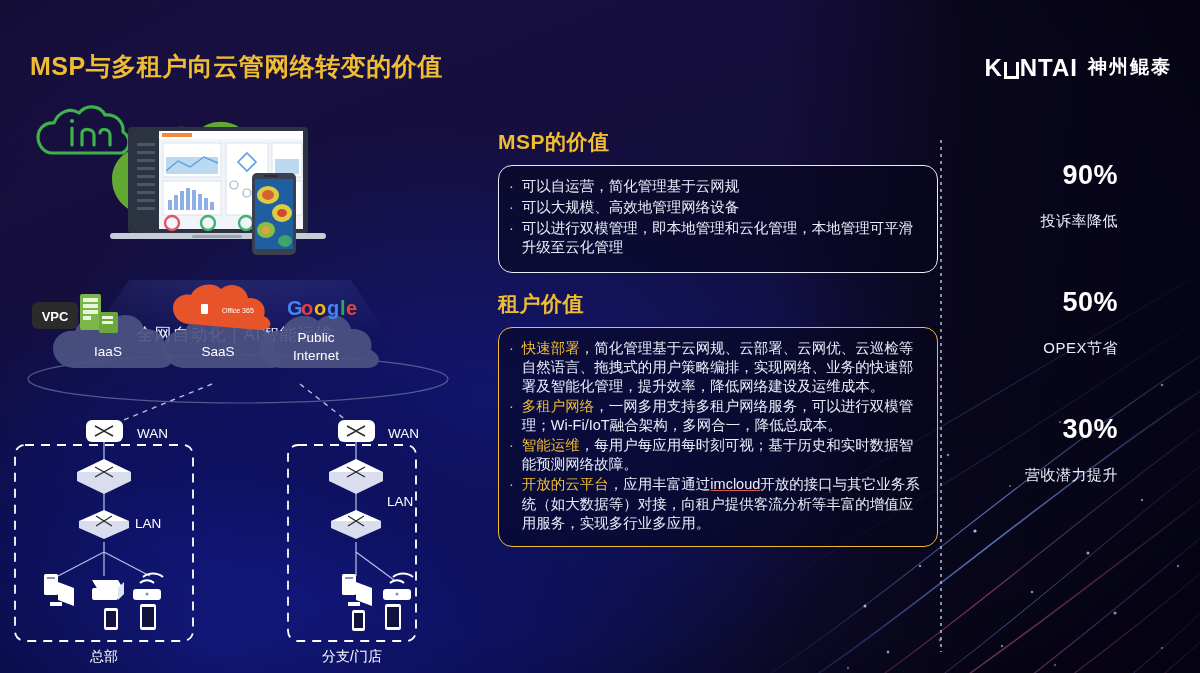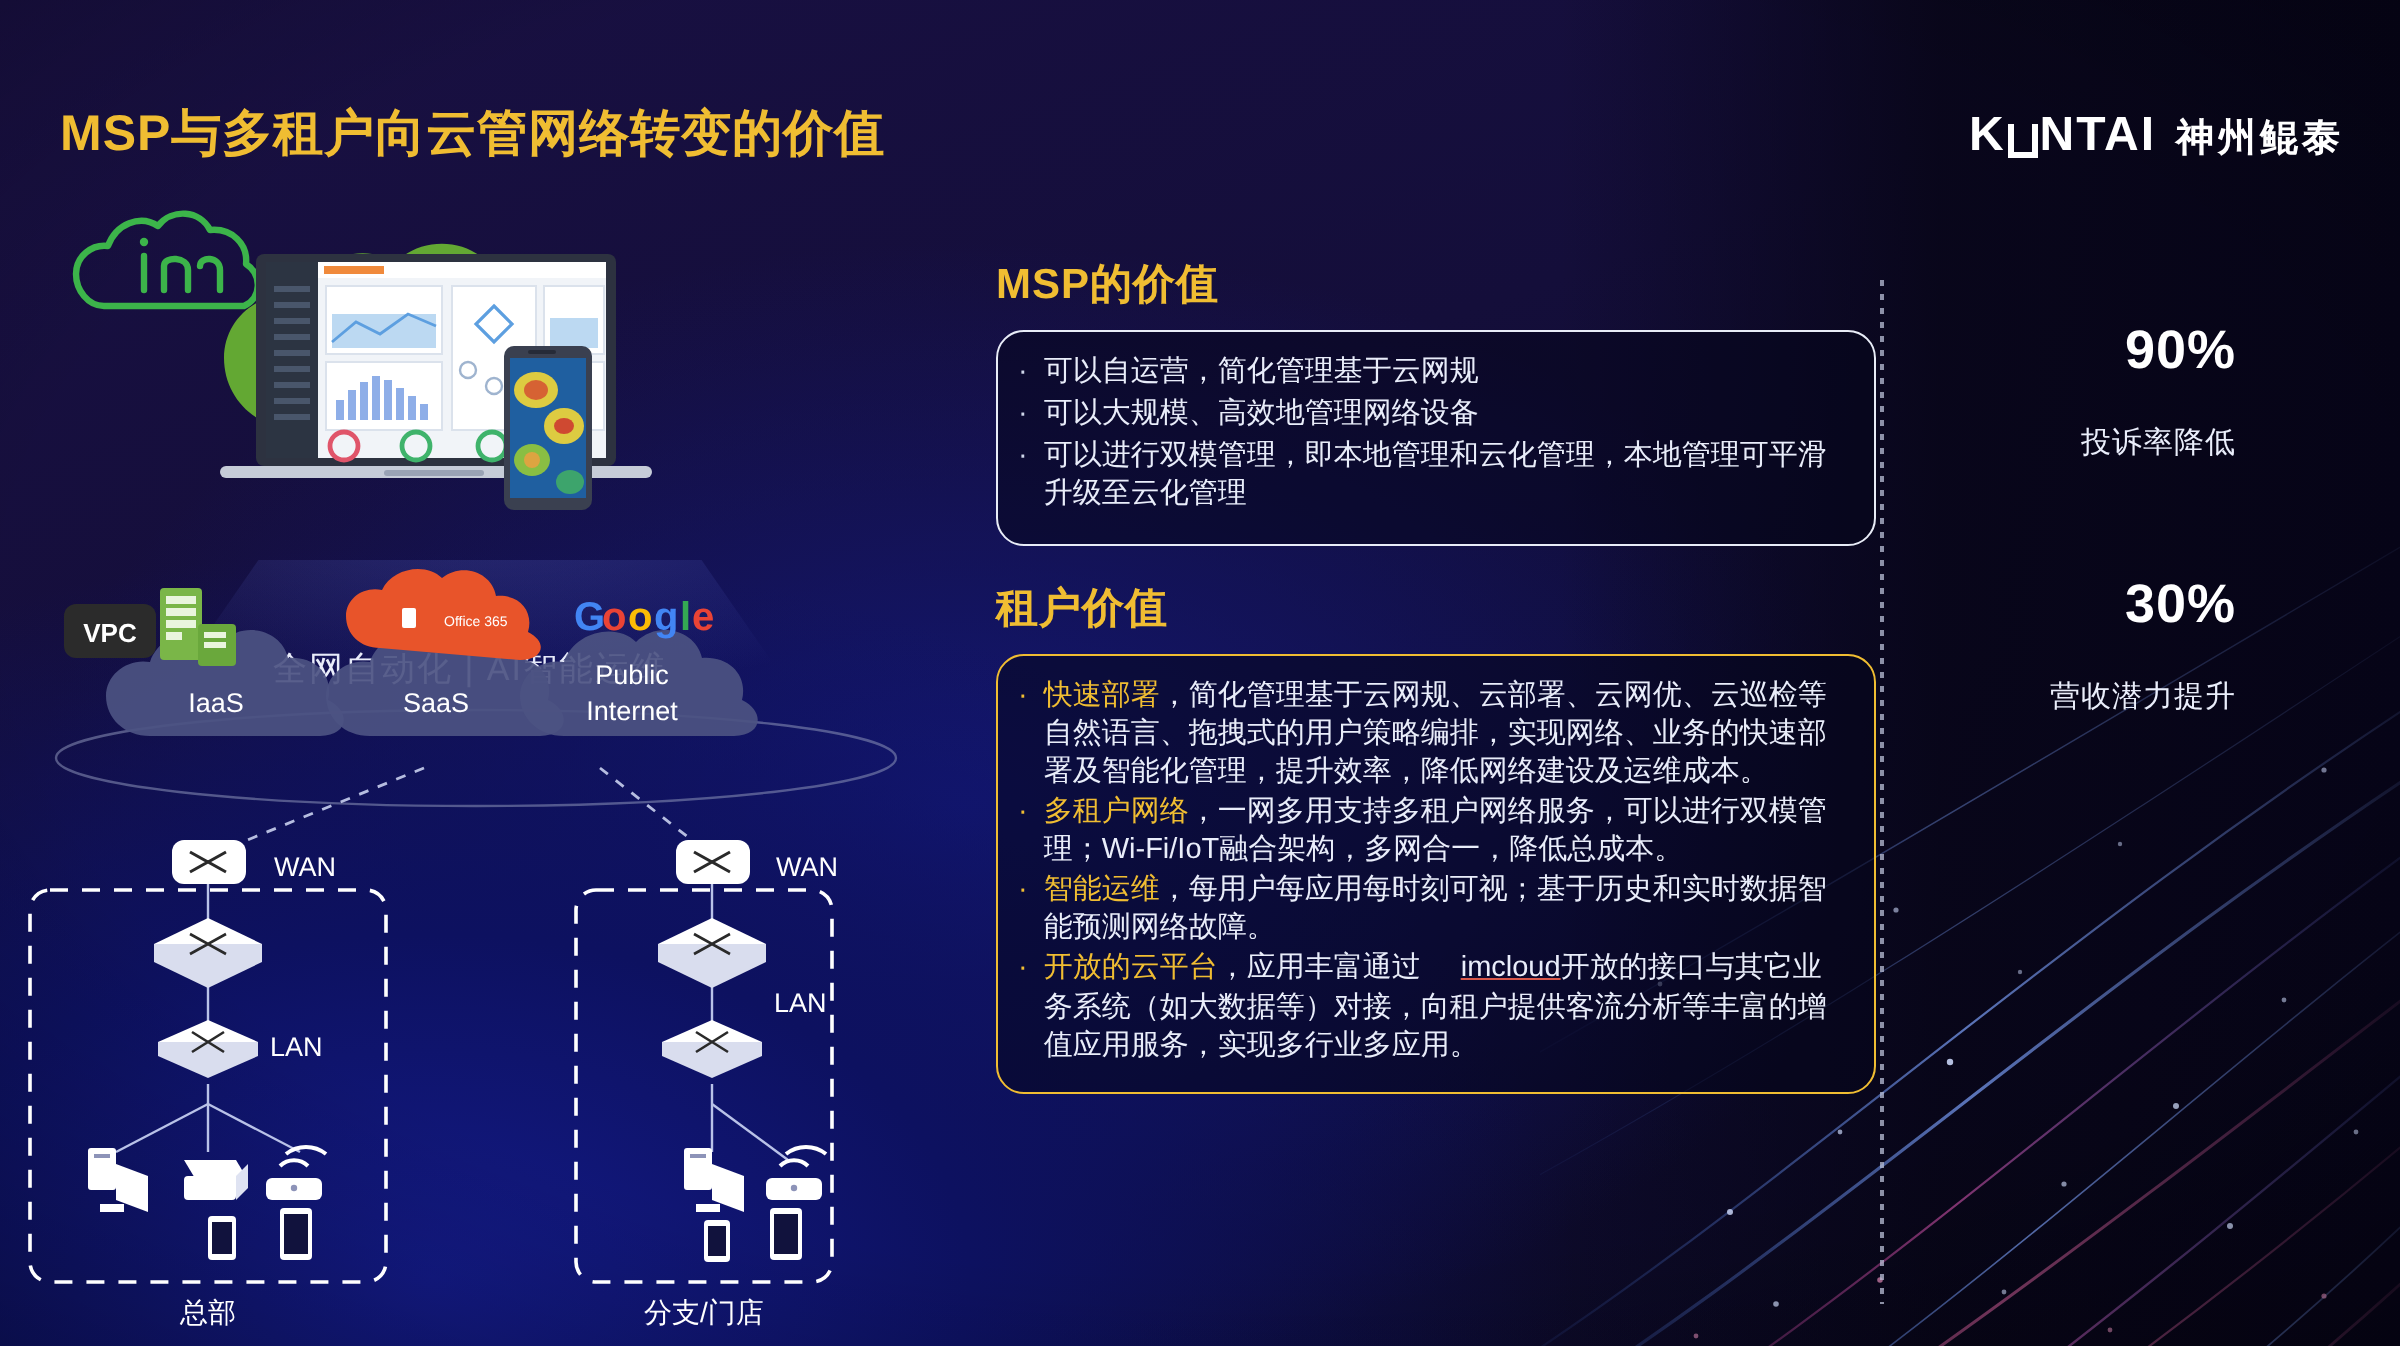--- a/index.html
+++ b/index.html
@@ -30,21 +30,21 @@
   }
 
   
   #title {
     position:absolute; left:30px; top:50px; z-index:5;
     font-size:25px; font-weight:bold; color:#f0bd32;
     letter-spacing:.5px; white-space:nowrap;
   }
   #logo {
     position:absolute; right:28px; top:54px; z-index:5;
-    display:flex; align-items:flex-end; gap:10px;
+    display:flex; align-items:flex-start; gap:10px;
     color:#ffffff; white-space:nowrap;
   }
   #logo .kt { font-size:24px; font-weight:bold; letter-spacing:1px; display:flex; align-items:center; gap:1px;}
   #logo .kt .sq {
     display:inline-block; width:15px; height:17px;
     border:3px solid #fff; border-top:none; position:relative; top:2px;
   }
   #logo .cn { font-size:19px; font-weight:bold; letter-spacing:2px; }
 
   
@@ -72,21 +72,21 @@
     display:flex; gap:8px; color:#e9edfa;
     line-height:1.32; margin-bottom:2px;
   }
   .card.msp .blist li { font-size:14.5px; }
   .card.tenant .blist li { font-size:14.5px; margin-bottom:1px; }
   .bul { flex:0 0 auto; line-height:1.32; }
   .card.msp .bul { color:#cfd6ea; }
   .card.tenant .bul { color:#f0bd32; }
   .btxt { flex:1 1 auto; }
   .hl { color:#f0bd32;text-align:center; }
-  .ul { text-decoration:underline; text-decoration-color:#d8574a;margin-left:20px; }
+  .ul { text-decoration:underline; text-decoration-color:#d8574a; }
   #gap { height:17px; }
 
   
   #divider {
     position:absolute; left:940px; top:140px; width:2px; height:512px; z-index:5;
     background-image:linear-gradient(to bottom, #b9bfd6 0 3px, rgba(0,0,0,0) 3px 7px);
     background-size:2px 7px; opacity:.75;
   }
 
   
@@ -461,16 +461,20 @@
 </div>
 
 <div id="divider"></div>
 
 <div id="stats">
   <div class="stat">
     <div class="num">90%</div>
     <div class="lab">投诉率降低</div>
   </div>
   <div class="stat">
+    <div class="num">50%</div>
+    <div class="lab">OPEX节省</div>
+  </div>
+  <div class="stat">
     <div class="num">30%</div>
     <div class="lab">营收潜力提升</div>
   </div>
 </div>
 
 </body></html>

